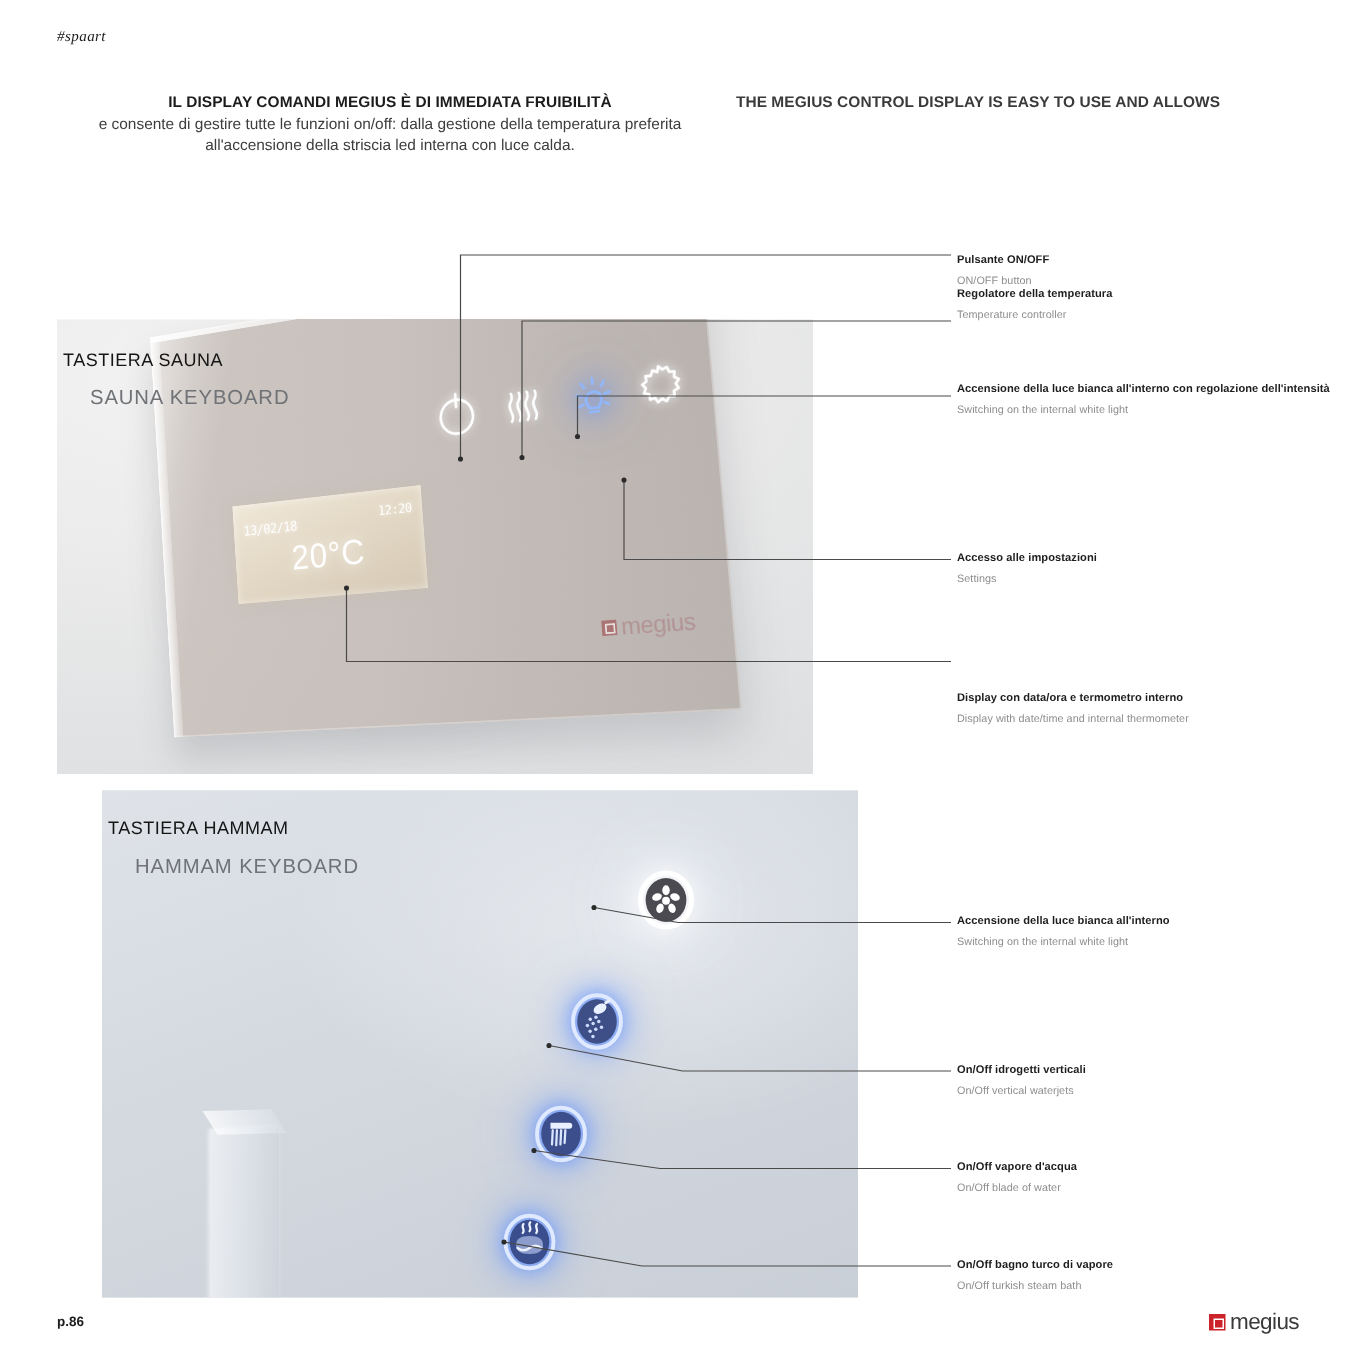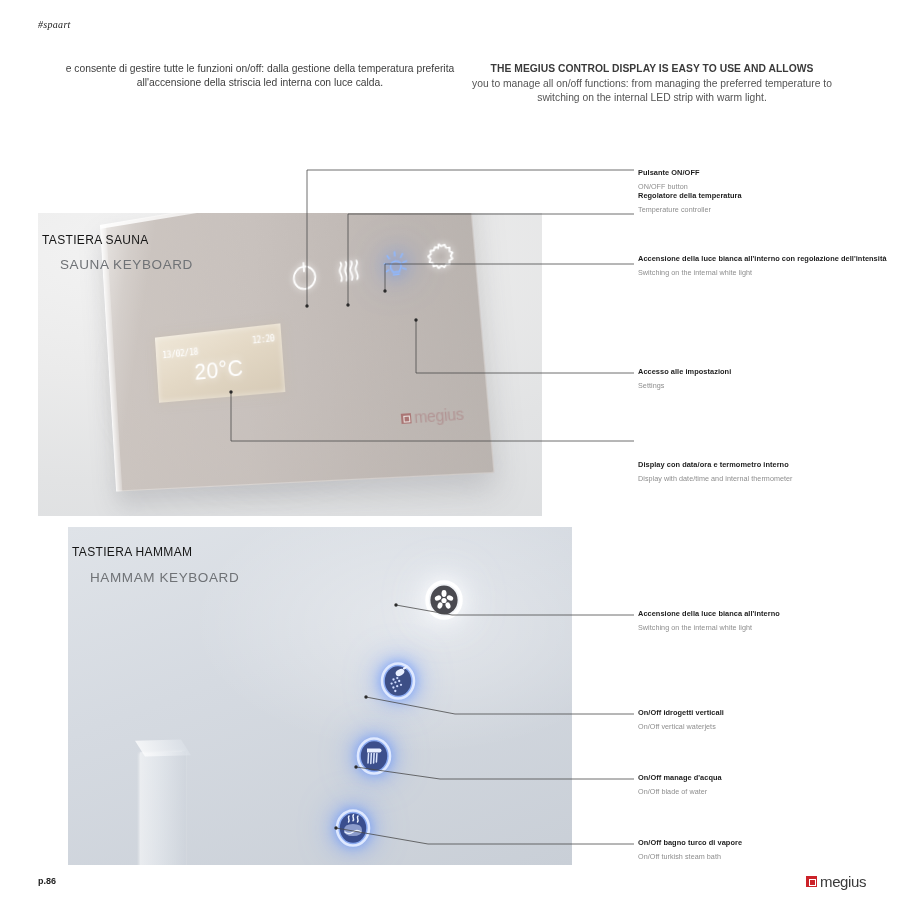--- a/index.html
+++ b/index.html
@@ -312,26 +312,26 @@
     left: 3px; top: 3px; width: 5px; height: 5px;
     border: 1px solid #ffffff;
   }
 </style>
 </head>
 <body>
 
 <div class="brand-hash">#spaart</div>
 
 <div class="intro it">
+  <span class="lead">IL DISPLAY COMANDI MEGIUS È DI IMMEDIATA FRUIBILITÀ</span>
   <span>e consente di gestire tutte le funzioni on/off: dalla gestione della temperatura preferita all'accensione della striscia led interna con luce calda.</span>
 </div>
 
 <div class="intro en">
   <span class="lead">THE MEGIUS CONTROL DISPLAY IS EASY TO USE AND ALLOWS</span>
-  <span>you to manage all on/off functions: from managing the preferred temperature to switching on the internal LED strip with warm light.</span>
 </div>
 
 <div class="photo-block" id="sauna-block">
 
   <div class="sauna-stage">
     <div class="glass-shadow"></div>
 
     <div class="glass-panel">
       <div class="glass-edge"></div>
       <div class="glass-sheen"></div>
@@ -500,21 +500,21 @@
   <div class="it-label">Accensione della luce bianca all'interno</div>
   <div class="en-label">Switching on the internal white light</div>
 </div>
 
 <div class="callout" style="top:708px;">
   <div class="it-label">On/Off idrogetti verticali</div>
   <div class="en-label">On/Off vertical waterjets</div>
 </div>
 
 <div class="callout" style="top:773px;">
-  <div class="it-label">On/Off manage d'acqua</div>
+  <div class="it-label">On/Off vapore d'acqua</div>
   <div class="en-label">On/Off blade of water</div>
 </div>
 
 <div class="callout" style="top:838px;">
   <div class="it-label">On/Off bagno turco di vapore</div>
   <div class="en-label">On/Off turkish steam bath</div>
 </div>
 
 <svg id="leaders">
 

